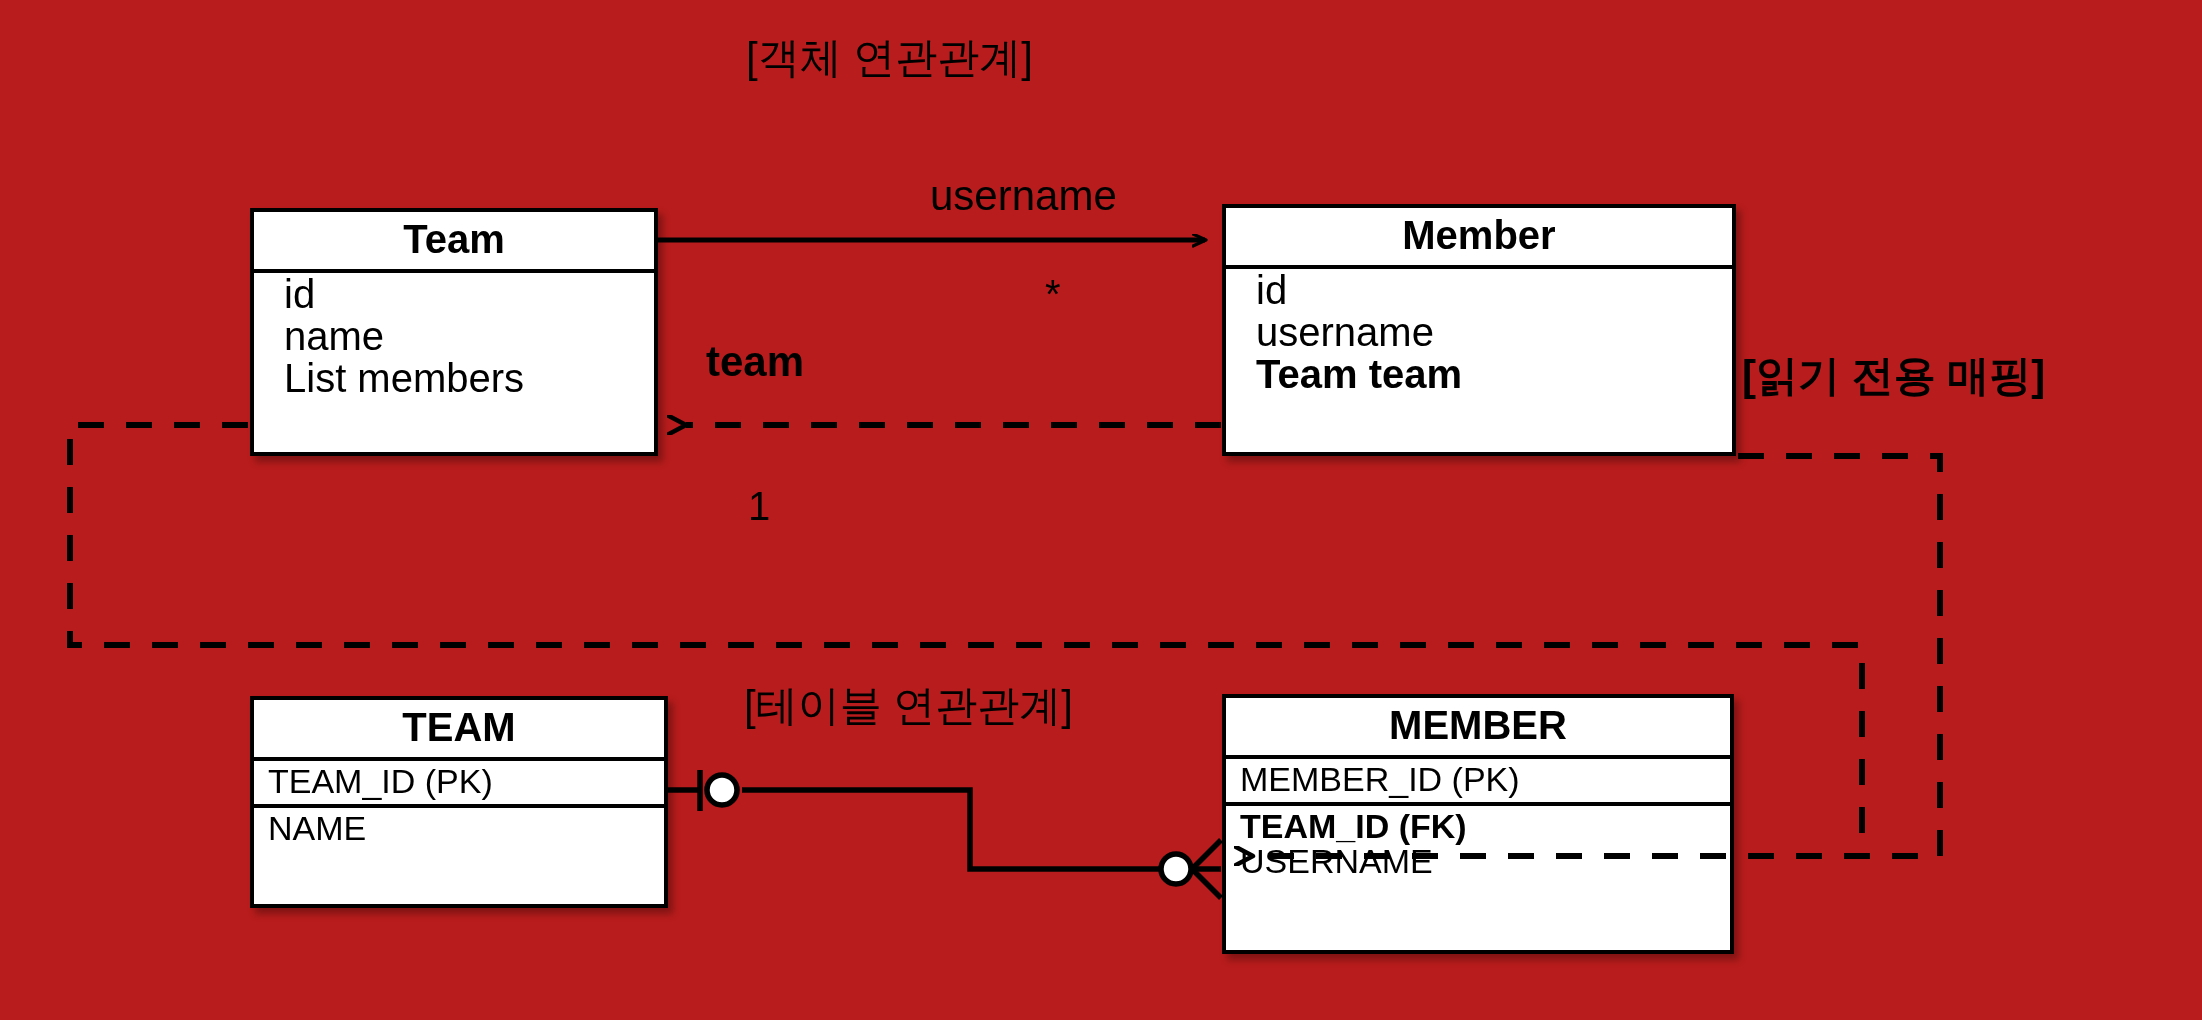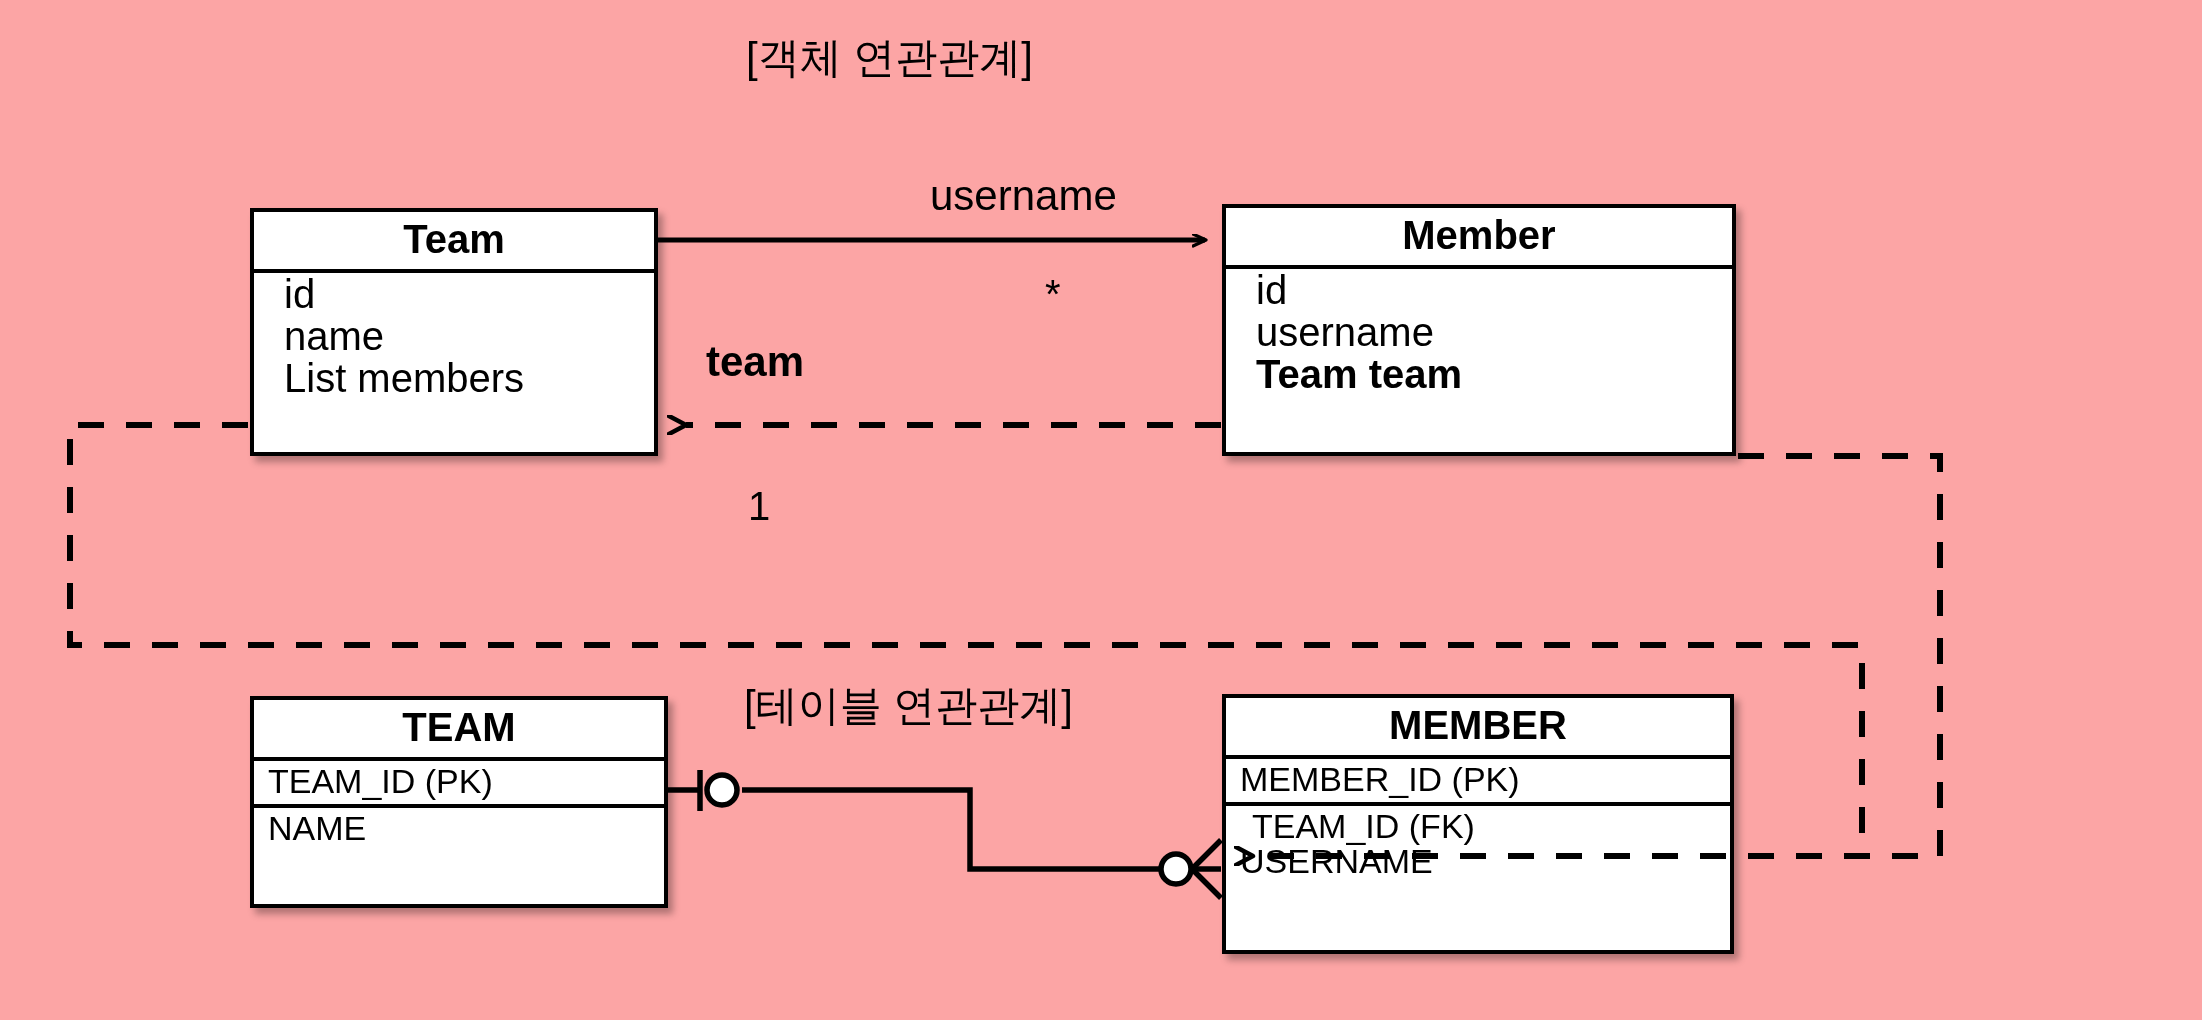--- a/index.html
+++ b/index.html
@@ -1,27 +1,27 @@
 <!DOCTYPE html>
 <html><head>
 <meta charset="utf-8">
 <style>
   html,body{margin:0;padding:0;background:#fff;}
   body{font-family:"Liberation Sans","DejaVu Sans",sans-serif;color:#000;}
-  #canvas{position:relative;width:2202px;height:1020px;background:#fca5a5;overflow:hidden;}
+  #canvas{position:relative;width:2202px;height:1020px;background:#b91c1c;overflow:hidden;}
 
   
   .box{position:absolute;background:#fff;border:4px solid #000;box-shadow:5px 6px 7px rgba(0,0,0,.30);box-sizing:border-box;}
   .box-title{text-align:center;font-size:40px;font-weight:bold;line-height:1.18;padding:4px 0 6px;}
   .box-sep{border-top:4px solid #000;}
   .box-body{padding:0 8px 2px 30px;}
   .field{font-size:40px;line-height:1.05;white-space:nowrap;}
   .field.bold{font-weight:bold;}
   .tbl-row{font-size:34px;line-height:1.02;padding:3px 0 5px 14px;white-space:nowrap;}
-  .tbl-row.bold{font-weight:normal;margin-left:12px;}
+  .tbl-row.bold{font-weight:bold;}
 
   
   .lbl{position:absolute;white-space:nowrap;}
   .lbl.big{font-size:42px;}
   .lbl.bold{font-weight:bold;}
   .lbl.mult{font-size:40px;}
 
   svg.overlay{position:absolute;left:0;top:0;width:2202px;height:1020px;overflow:visible;pointer-events:none;}
 </style>
 </head>
@@ -49,20 +49,21 @@
       <div class="field">username</div>
       <div class="field bold">Team team</div>
     </div>
   </div>
 
   <div class="lbl big" style="left:930px;top:172px;">username</div>
   <div class="lbl mult" style="left:1045px;top:272px;">*</div>
   <div class="lbl big bold" style="left:706px;top:338px;">team</div>
   <div class="lbl mult" style="left:748px;top:484px;">1</div>
 
+  <div class="lbl big bold" style="left:1742px;top:348px;">[읽기 전용 매핑]</div>
 
   <div class="lbl big" style="left:744px;top:678px;">[테이블 연관관계]</div>
 
   <div class="box" id="team-table" style="left:250px;top:696px;width:418px;height:212px;">
     <div class="box-title">TEAM</div>
     <div class="box-sep"></div>
     <div class="tbl-row">TEAM_ID (PK)</div>
     <div class="box-sep"></div>
     <div class="tbl-row">NAME</div>
   </div>

